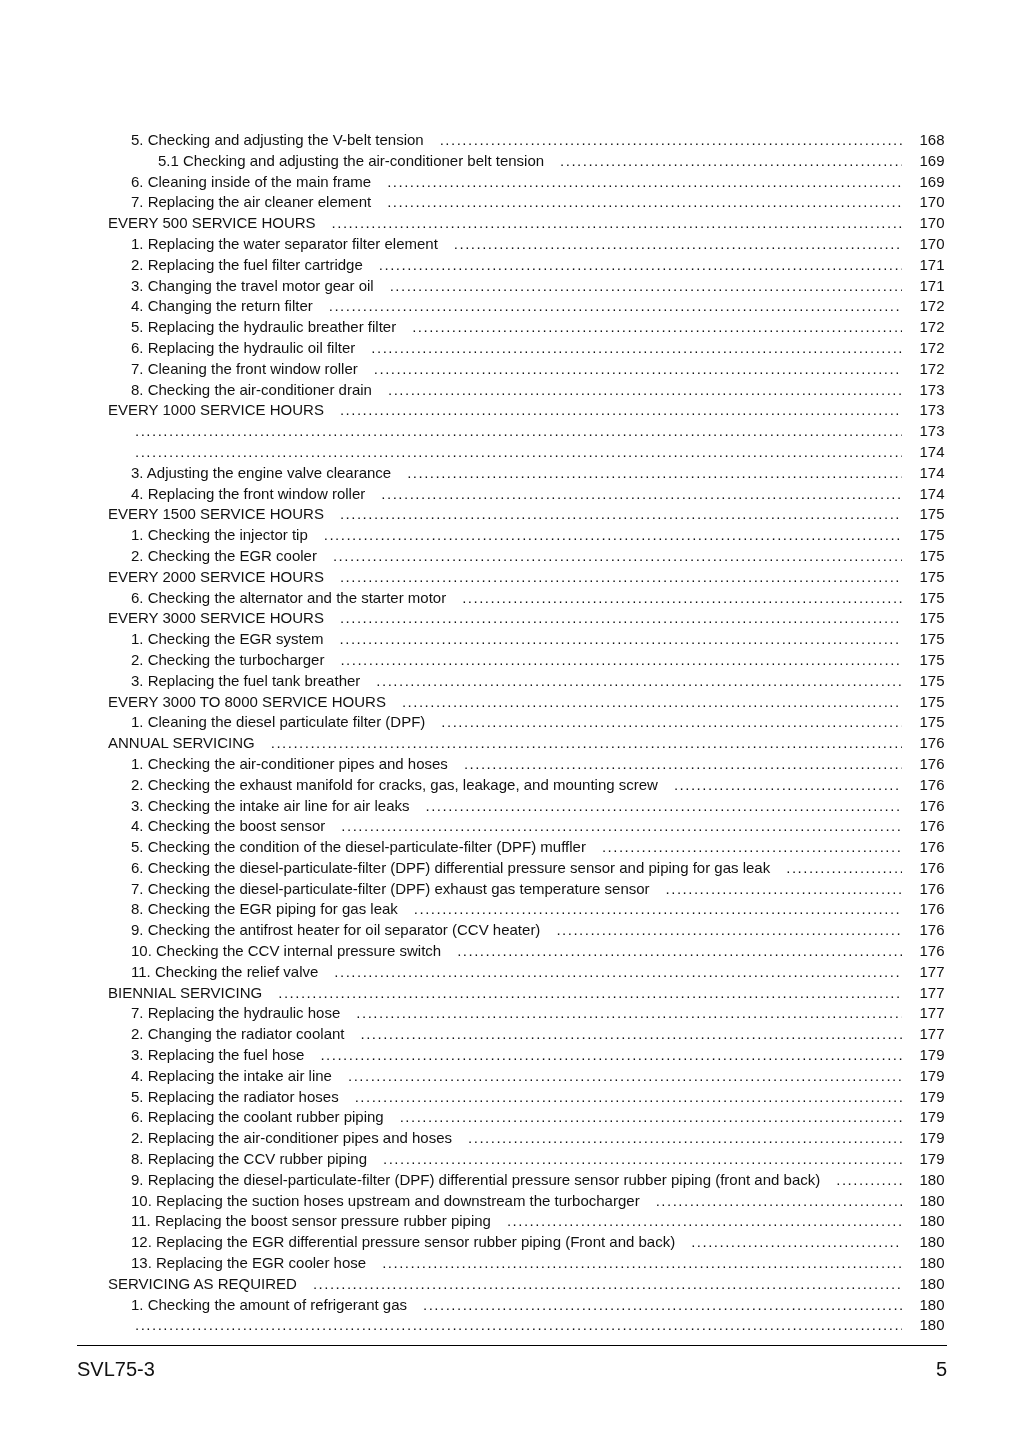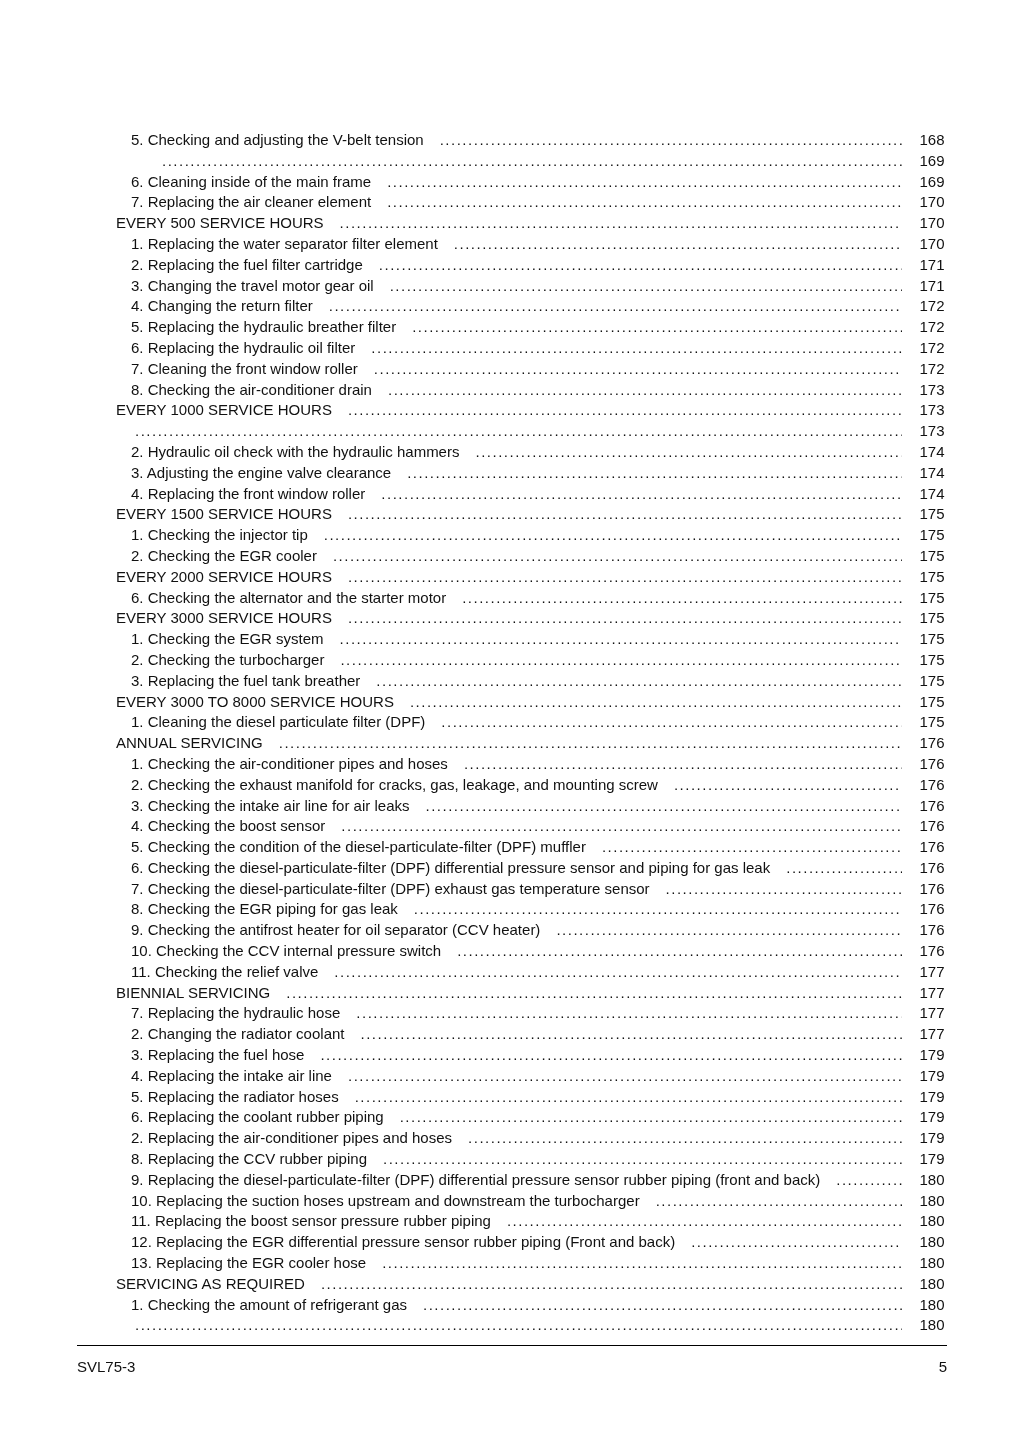--- a/index.html
+++ b/index.html
@@ -23,21 +23,21 @@
   .toc-list {
     margin-left: 27px;
   }
   .toc-row {
     display: flex;
     align-items: baseline;
     line-height: 20.8px;
     white-space: nowrap;
     gap: 12px;
   }
-  .toc-row.level-0 { margin-left: 12px; }
+  .toc-row.level-0 { margin-left: 4px; }
   .toc-row.level-1 { margin-left: 27px; }
   .toc-row.level-2 { margin-left: 54px; }
   .toc-label {
     white-space: nowrap;
     flex: 0 0 auto;
   }
   .toc-dots {
     flex: 1 1 auto;
     min-width: 0;
     overflow: hidden;
@@ -57,34 +57,35 @@
   .footer-rule {
     border: none;
     border-top: 1px solid #000000;
     margin: 9px 0 0 0;
   }
   .footer {
     display: flex;
     justify-content: space-between;
     align-items: baseline;
     margin-top: 12px;
-    font-size: 15px;
+    font-size: 20px;
   }
 </style>
 </head>
 <body>
 
 <div class="page">
   <div class="toc-list" id="toc-list">
       <div class="toc-row level-1">
         <span class="toc-label">5. Checking and adjusting the V-belt tension</span>
         <span class="toc-dots"></span>
         <span class="toc-page">168</span>
       </div>
       <div class="toc-row level-2">
+        <span class="toc-label">5.1 Checking and adjusting the air-conditioner belt tension</span>
         <span class="toc-dots"></span>
         <span class="toc-page">169</span>
       </div>
       <div class="toc-row level-1">
         <span class="toc-label">6. Cleaning inside of the main frame</span>
         <span class="toc-dots"></span>
         <span class="toc-page">169</span>
       </div>
       <div class="toc-row level-1">
         <span class="toc-label">7. Replacing the air cleaner element</span>
@@ -139,21 +140,20 @@
       <div class="toc-row level-0">
         <span class="toc-label">EVERY 1000 SERVICE HOURS</span>
         <span class="toc-dots"></span>
         <span class="toc-page">173</span>
       </div>
       <div class="toc-row level-1">
         <span class="toc-dots"></span>
         <span class="toc-page">173</span>
       </div>
       <div class="toc-row level-1">
-        <span class="toc-label">2. Hydraulic oil check with the hydraulic hammers</span>
         <span class="toc-dots"></span>
         <span class="toc-page">174</span>
       </div>
       <div class="toc-row level-1">
         <span class="toc-label">3. Adjusting the engine valve clearance</span>
         <span class="toc-dots"></span>
         <span class="toc-page">174</span>
       </div>
       <div class="toc-row level-1">
         <span class="toc-label">4. Replacing the front window roller</span>

